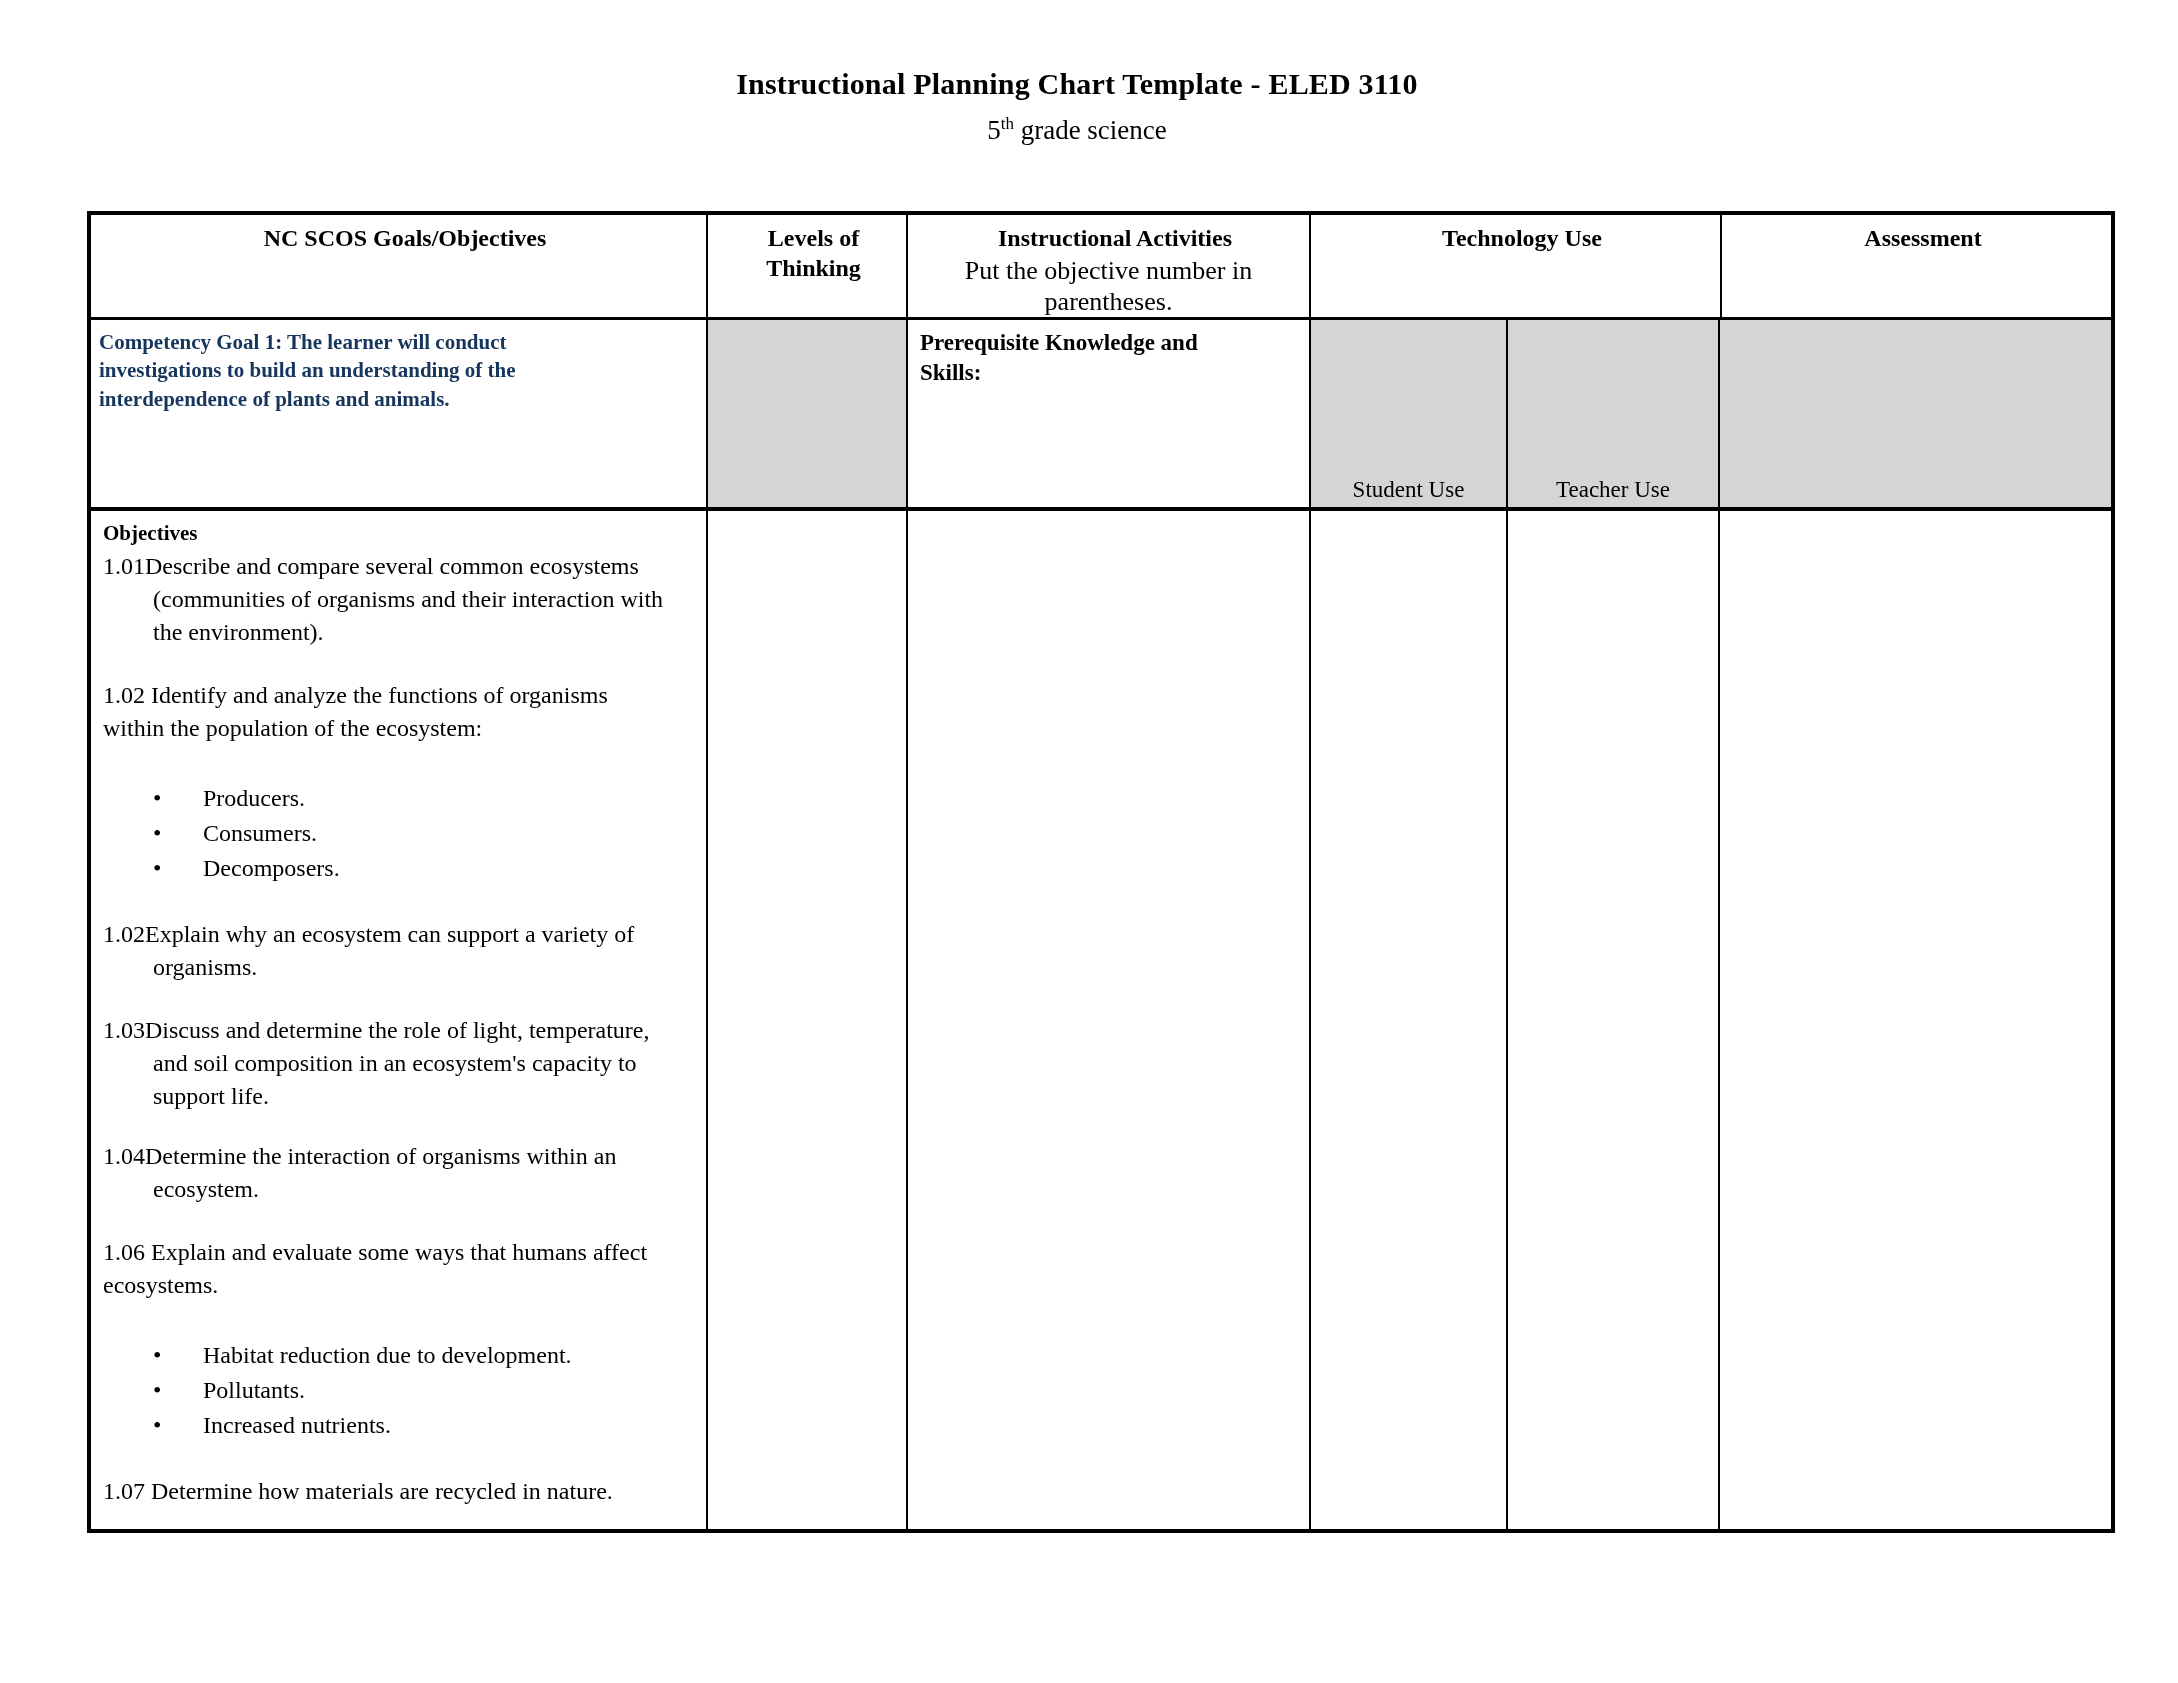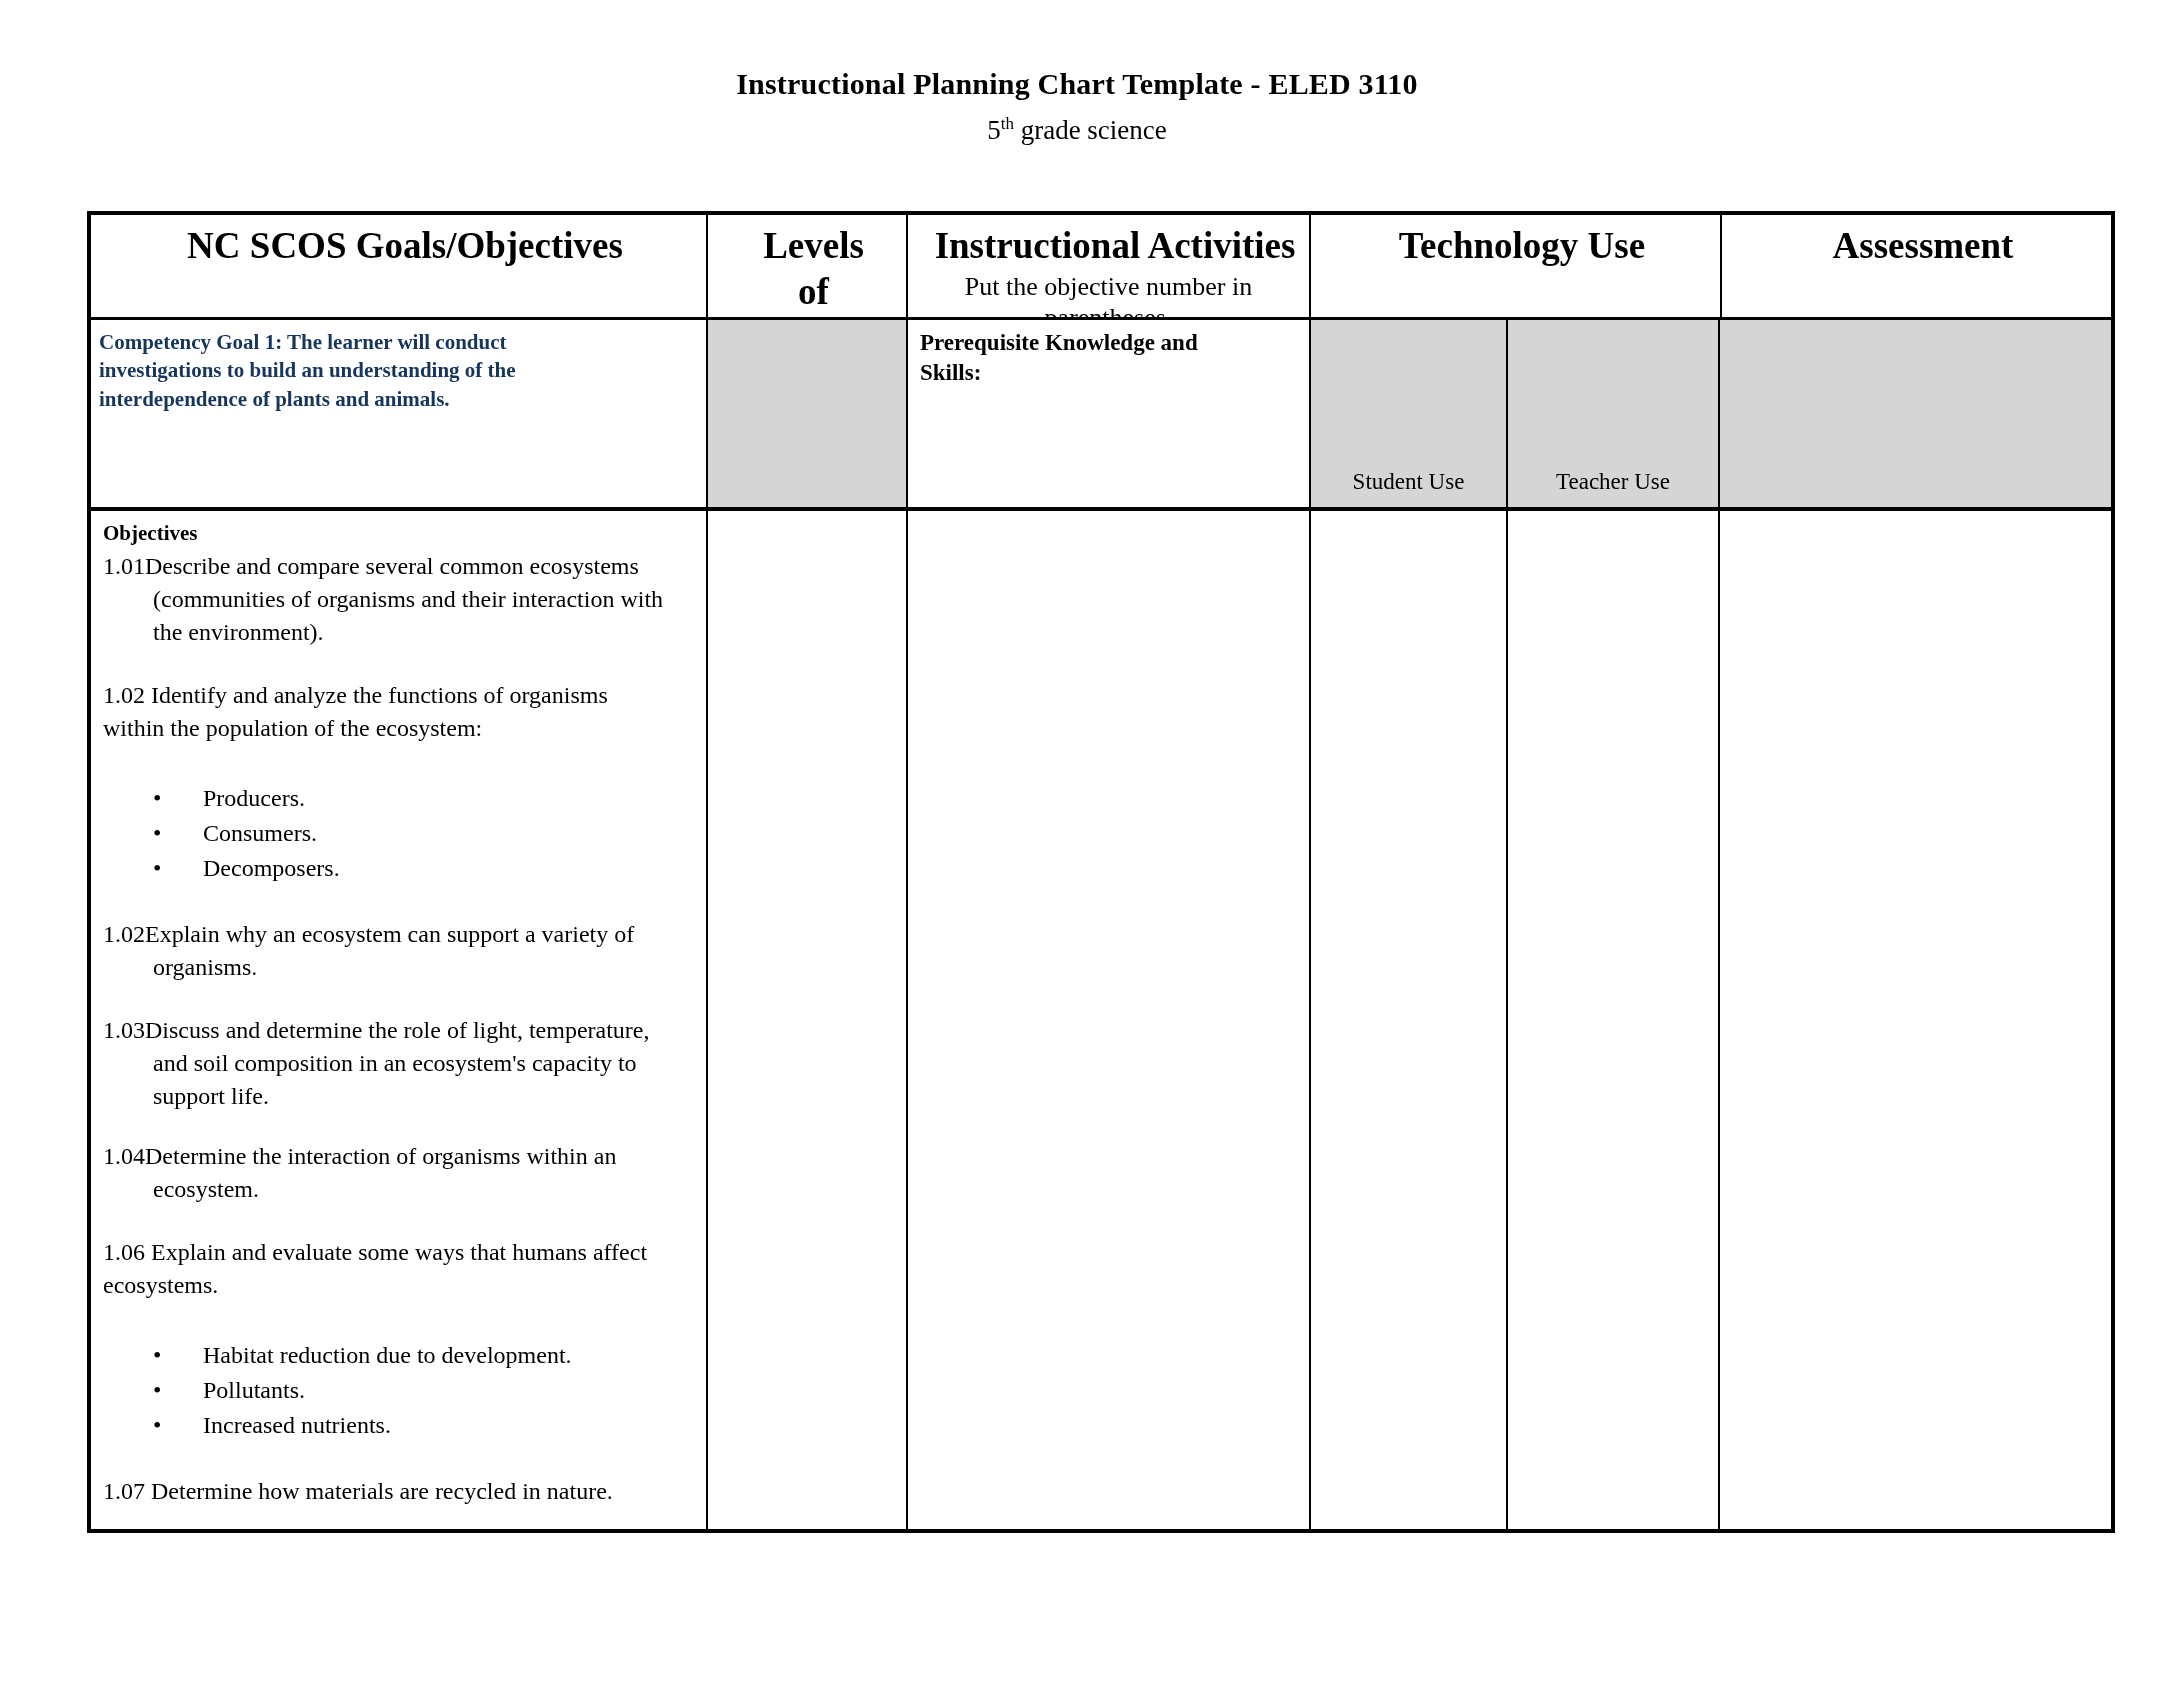--- a/index.html
+++ b/index.html
@@ -33,33 +33,33 @@
 
   .cell { border-right: 2px solid #000; overflow: hidden; }
   .cell.last { border-right: none; }
   .row-header .cell { border-bottom: 3px solid #000; }
   .row-goal .cell { border-bottom: 4px solid #000; }
 
   .shaded { background: #d5d5d5; }
 
   
   .hdr-cell { text-align: center; padding-top: 8px; }
-  .hdr-main { font-size: 37px; font-weight: bold; line-height: 1.25; padding-left: 13px; }
+  .hdr-main { font-size: 24px; font-weight: bold; line-height: 1.25; padding-left: 13px; }
   .hdr-main.two-line { max-width: 129px; margin: 0 auto; }
   .hdr-sub { font-size: 26px; line-height: 1.2; max-width: 297px; margin: 2px auto 0; }
 
   
   .goal-cell { padding: 8px 8px; }
   .goal-text {
     color: #17365d; font-weight: bold; font-size: 21px; line-height: 1.35;
     display: block; max-width: 465px;
   }
   .prereq-cell { padding: 8px 12px; }
   .prereq-text { font-weight: bold; font-size: 23px; line-height: 1.3; display: block; max-width: 307px; }
-  .use-cell { display: flex; align-items: flex-end; justify-content: center; padding-bottom: 12px; }
+  .use-cell { display: flex; align-items: flex-end; justify-content: center; padding-bottom: 4px; }
   .use-label { font-size: 23px; }
 
   
   .obj-cell { padding: 6px 26px 0 12px; font-size: 24px; line-height: 33px; }
   .obj-heading { font-weight: bold; font-size: 21px; line-height: 33px; }
   .obj-cell p { width: 564px; margin-bottom: 30px; }
   .obj-cell p.hang { padding-left: 50px; text-indent: -50px; }
   .obj-cell p.m36 { margin-bottom: 36px; }
   .obj-cell p.m60 { margin-bottom: 27px; }
   .obj-cell p.m0 { margin-bottom: 0; }

